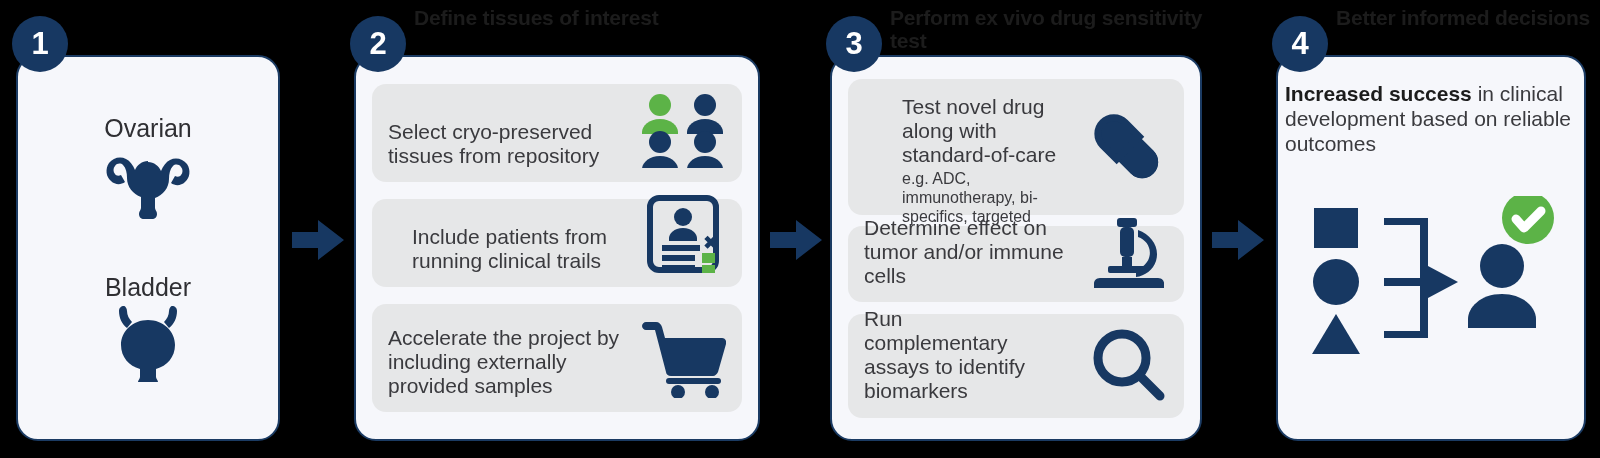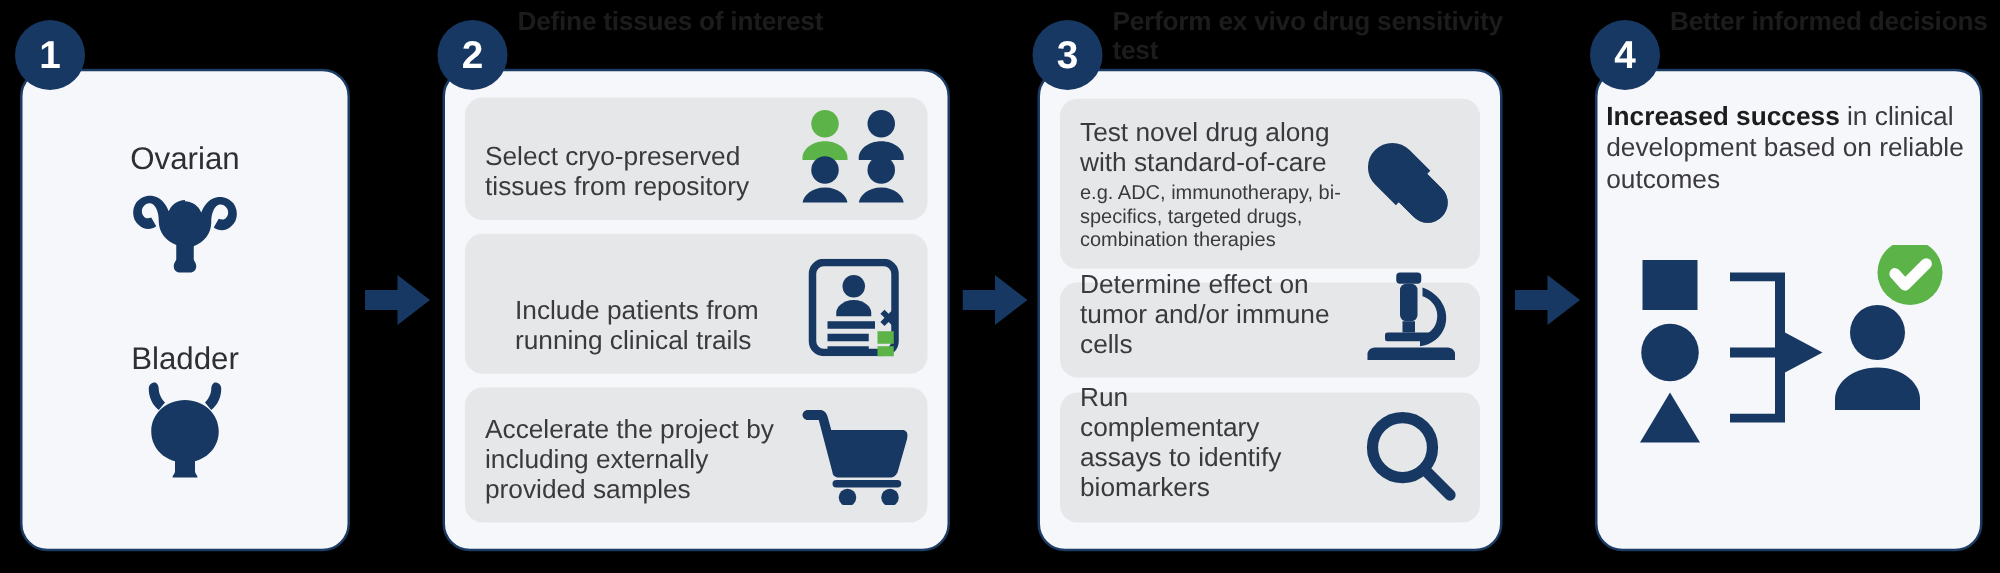--- a/index.html
+++ b/index.html
@@ -156,21 +156,21 @@
                 <path d="M65 25c-11 0-18 7-18 13v2h36v-2c0-6-7-13-18-13z" fill="#173862"></path>
                 <circle cx="20" cy="48" r="11" fill="#173862"></circle>
                 <path d="M20 62c-11 0-18 7-18 13v2h36v-2c0-6-7-13-18-13z" fill="#173862"></path>
                 <circle cx="65" cy="48" r="11" fill="#173862"></circle>
                 <path d="M65 62c-11 0-18 7-18 13v2h36v-2c0-6-7-13-18-13z" fill="#173862"></path>
               </g>
             </svg>
           </span>
         </div>
 
-        <div class="card" style="height:112px;padding-left:40px;">
+        <div class="card" style="height:88px;padding-left:40px;">
           <div class="card-text">Include patients from running clinical trails</div>
           <span class="card-icon">
             <svg width="80" height="78" viewBox="0 0 80 78">
               <rect x="4" y="3" width="66" height="72" rx="9" fill="none" stroke="#173862" stroke-width="6"></rect>
               <circle cx="37" cy="22" r="9" fill="#173862"></circle>
               <path d="M37 33c-9 0-14 6-14 10v3h28v-3c0-4-5-10-14-10z" fill="#173862"></path>
               <rect x="16" y="50" width="38" height="6" fill="#173862"></rect>
               <rect x="16" y="60" width="33" height="6" fill="#173862"></rect>
               <rect x="16" y="70" width="33" height="5" fill="#173862"></rect>
               <path d="M62 44l4-4 4 4 4-4 4 4-4 4 4 4-4 4-4-4-4 4-4-4 4-4z" fill="#173862" transform="translate(-4,3) scale(0.82) translate(14,6)"></path>
@@ -204,21 +204,21 @@
     <svg width="52" height="44" viewBox="0 0 52 44">
         <path d="M0 14h26V2l26 20-26 20V30H0z" fill="#173862"></path>
       </svg>
   </span>
 
   <div class="step" style="left:830px;width:372px;">
     <div class="panel">
       <div class="cards">
 
         <div class="card" style="height:136px;align-items:flex-start;padding-top:16px;">
-          <div style="max-width:235px;">
+          <div style="max-width:235px;margin-left:38px;">
             <div class="card-text">Test novel drug along with standard-of-care</div>
             <div class="card-sub">e.g. ADC, immunotherapy, bi-specifics, targeted drugs, combination therapies</div>
           </div>
           <span class="card-icon" style="align-self:center;">
             <svg width="80" height="80" viewBox="0 0 80 80">
               <g transform="rotate(-45 40 40)">
                 <rect x="24" y="4" width="32" height="72" rx="16" fill="#173862"></rect>
                 <path d="M24 40h32v20a16 16 0 0 1-32 0z" fill="#173862"></path>
                 <path d="M24 20a16 16 0 0 1 32 0v20H24z" fill="none" stroke="#173862" stroke-width="7"></path>
               </g>

